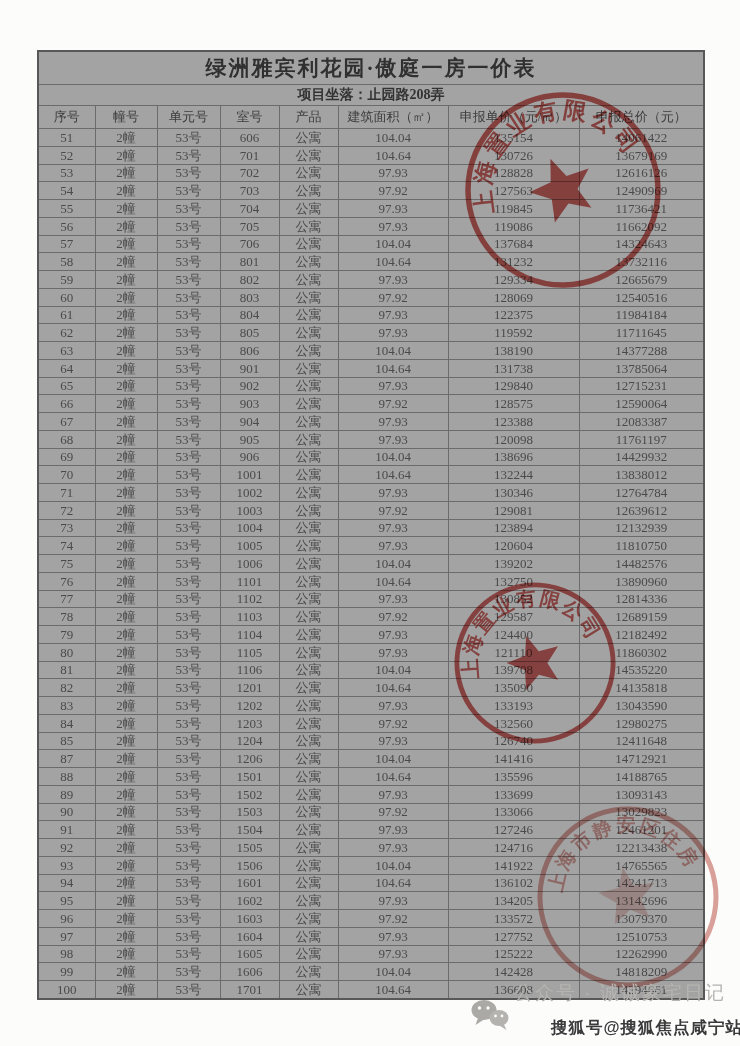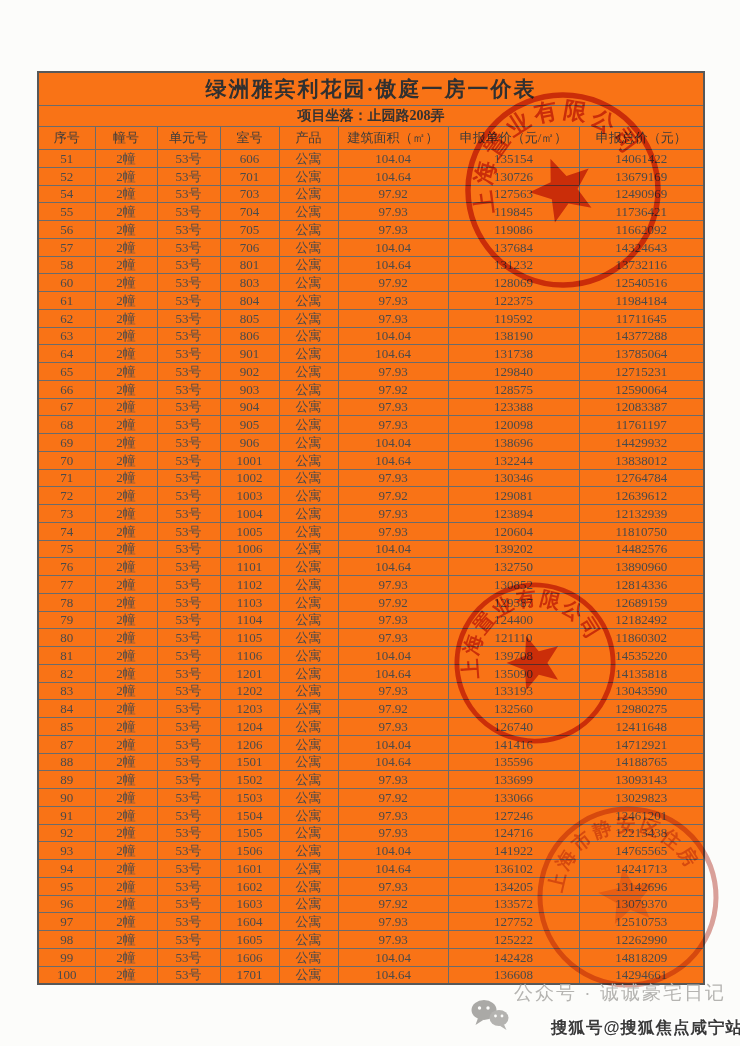--- a/index.html
+++ b/index.html
@@ -3,22 +3,22 @@
 <meta charset="utf-8">
 <style>
   html,body { margin:0; padding:0; }
   body {
     width:740px; height:1046px; position:relative; overflow:hidden;
     background:#fcfcfa; color:#3f3f3f;
     font-family:"Liberation Serif","DejaVu Serif",serif;
   }
   
   .price-table {
-    position:absolute; left:37px; top:71px; width:667px;
-    border-collapse:collapse; table-layout:fixed; background:#f97316;
+    position:absolute; left:37px; top:50px; width:667px;
+    border-collapse:collapse; table-layout:fixed; background:#a3a3a3;
     border:2px solid #585858;
   }
   .price-table td, .price-table th {
     border:1px solid #6b6b6b; text-align:center; vertical-align:middle;
     padding:0; overflow:hidden; white-space:nowrap;
   }
   .title-cell   { height:32px; font-size:21px; font-weight:bold; letter-spacing:2px; color:#303030; }
   .subtitle-cell{ height:20px; font-size:14px; font-weight:bold; color:#333;margin-left:28px; }
   .price-table thead th.col { height:22px; font-size:13px; font-weight:normal; color:#3c3c3c; }
   .price-table tbody td { height:16.76px; line-height:1; font-size:13px; color:#4a4a4a; }
@@ -86,20 +86,30 @@
         <td>52</td>
         <td>2幢</td>
         <td>53号</td>
         <td>701</td>
         <td>公寓</td>
         <td>104.64</td>
         <td>130726</td>
         <td>13679169</td>
       </tr>
       <tr>
+        <td>53</td>
+        <td>2幢</td>
+        <td>53号</td>
+        <td>702</td>
+        <td>公寓</td>
+        <td>97.93</td>
+        <td>128828</td>
+        <td>12616126</td>
+      </tr>
+      <tr>
         <td>54</td>
         <td>2幢</td>
         <td>53号</td>
         <td>703</td>
         <td>公寓</td>
         <td>97.92</td>
         <td>127563</td>
         <td>12490969</td>
       </tr>
       <tr>
@@ -134,20 +144,30 @@
       </tr>
       <tr>
         <td>58</td>
         <td>2幢</td>
         <td>53号</td>
         <td>801</td>
         <td>公寓</td>
         <td>104.64</td>
         <td>131232</td>
         <td>13732116</td>
+      </tr>
+      <tr>
+        <td>59</td>
+        <td>2幢</td>
+        <td>53号</td>
+        <td>802</td>
+        <td>公寓</td>
+        <td>97.93</td>
+        <td>129334</td>
+        <td>12665679</td>
       </tr>
       <tr>
         <td>60</td>
         <td>2幢</td>
         <td>53号</td>
         <td>803</td>
         <td>公寓</td>
         <td>97.92</td>
         <td>128069</td>
         <td>12540516</td>

